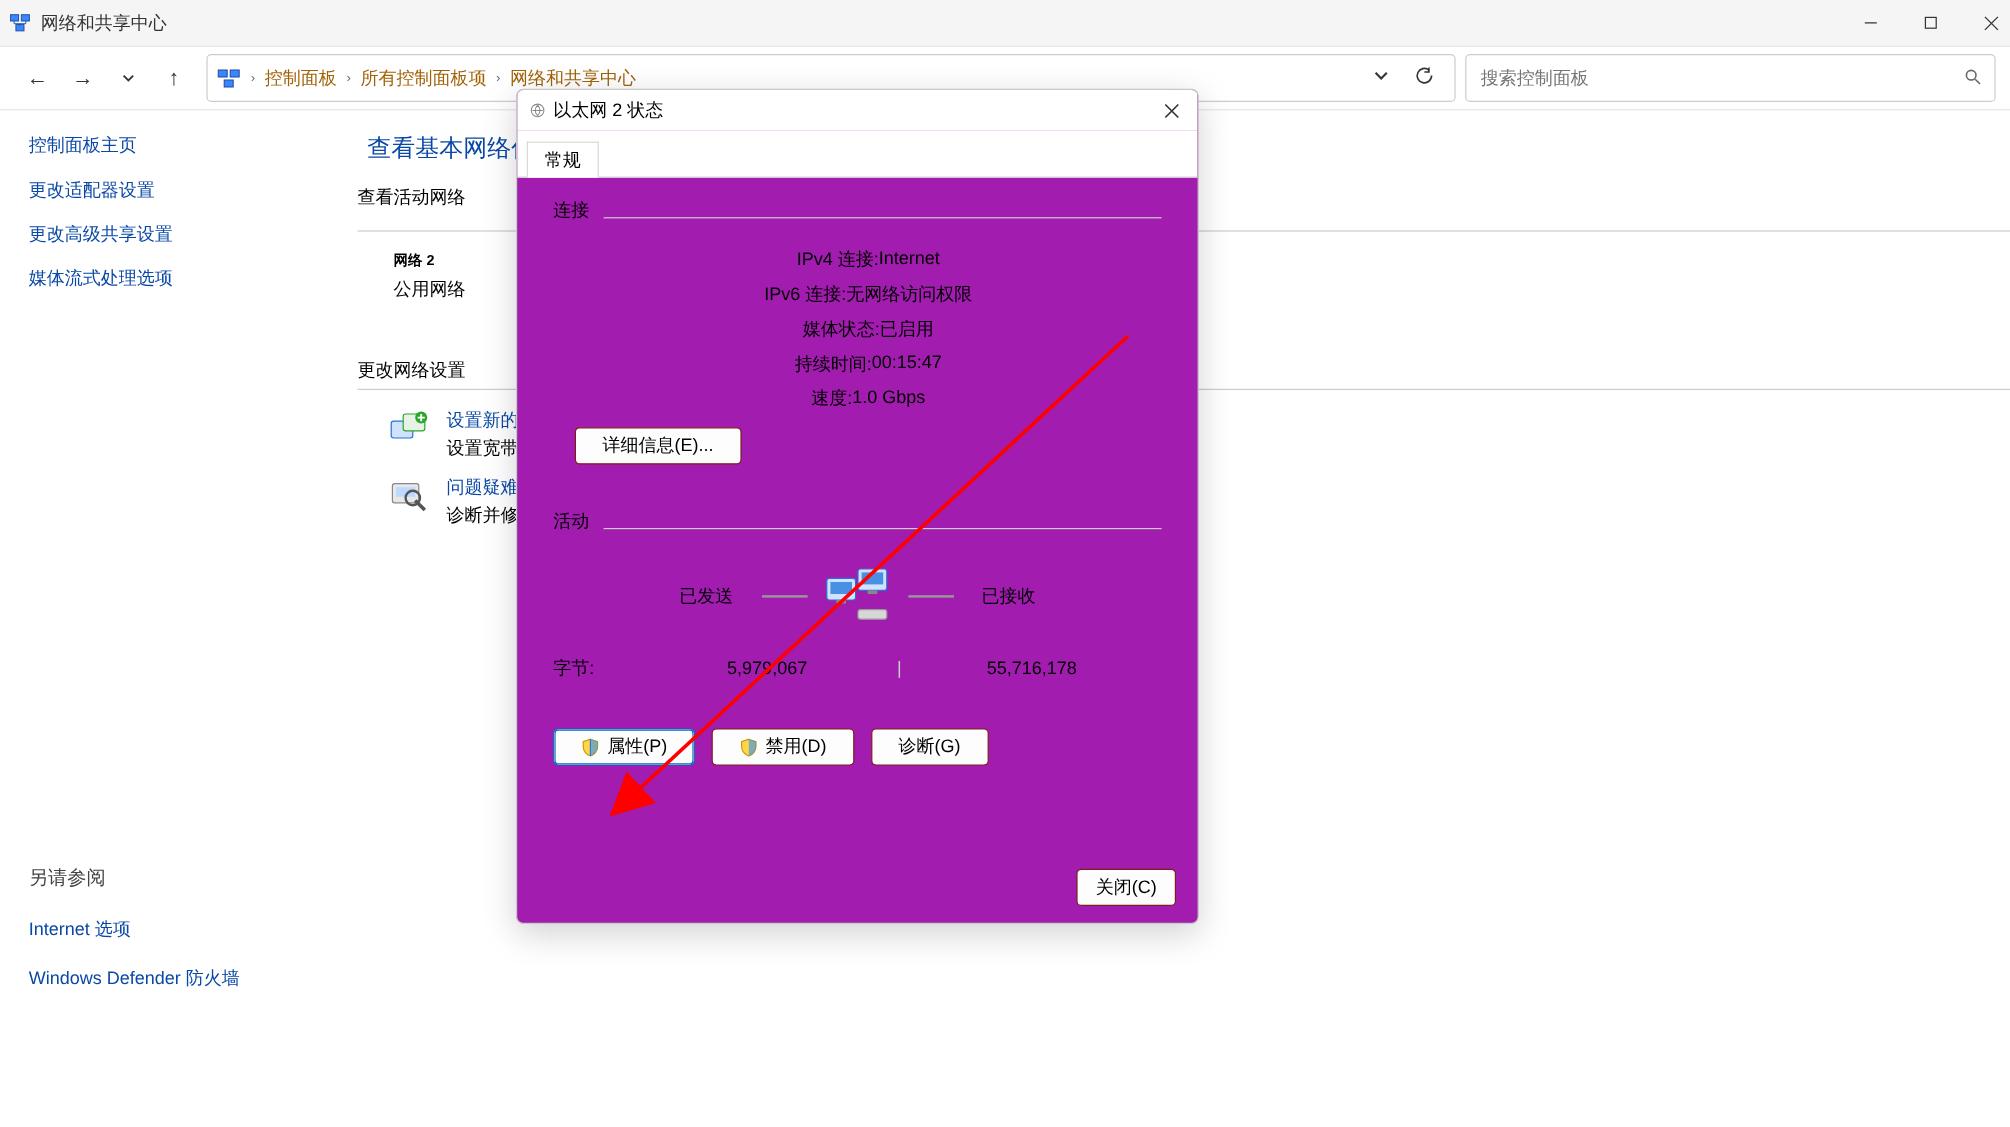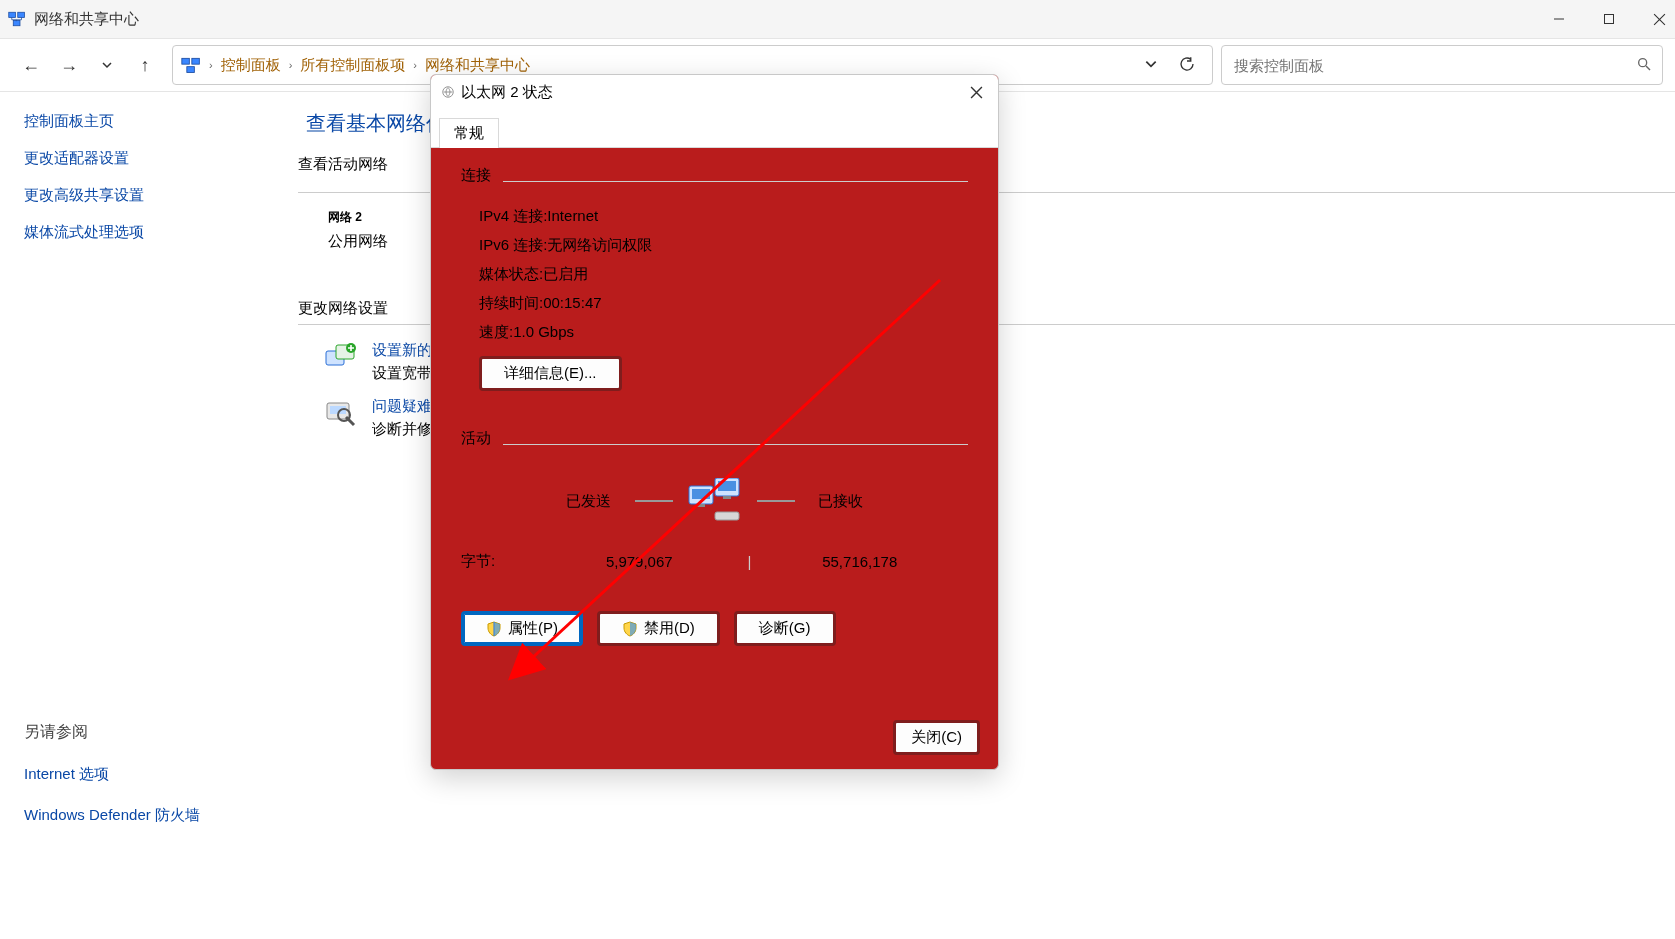--- a/index.html
+++ b/index.html
@@ -33,33 +33,33 @@
   .net-row{display:flex;align-items:flex-start;margin-left:30px}
   .net-name{font-weight:700;font-size:12px}
   .net-sub{font-size:15px;margin-top:6px}
   .change-title{margin-top:48px;font-size:15px}
   .item{display:flex;align-items:flex-start;margin:14px 0 0 26px;gap:14px}
   .item .item-icon{width:34px;height:34px}
   .item .link{color:#0a48a6;font-size:15px}
   .item .desc{color:#000;font-size:15px;margin-top:4px}
 
   
-  .dlg{position:absolute;left:430px;top:74px;width:567px;height:694px;background:#b91c1c;border:1px solid #c8c8c8;border-radius:6px;box-shadow:0 8px 28px rgba(0,0,0,.18);overflow:hidden}
+  .dlg{position:absolute;left:430px;top:74px;width:567px;height:694px;background:#a21caf;border:1px solid #c8c8c8;border-radius:6px;box-shadow:0 8px 28px rgba(0,0,0,.18);overflow:hidden}
   .dlg-title{display:flex;align-items:center;height:34px;padding:0 10px;background:#fff;font-size:15px}
   .dlg-title .dlg-close{margin-left:auto;width:24px;height:24px;display:flex;align-items:center;justify-content:center;color:#333}
   .tabstrip{background:#fff;border-bottom:1px solid #d9d9d9;padding:8px 0 0 8px}
   .tab{display:inline-block;padding:5px 14px;border:1px solid #d9d9d9;border-bottom:none;background:#fff;font-size:15px;position:relative;top:1px}
   .dlg-body{padding:18px 30px 14px 30px}
   .grp{}
   .grp-title{font-size:15px;margin-bottom:12px}
   .grp-border{border-top:1px solid #ccc}
-  .kv{display:flex;justify-content:flex-start;margin:10px 0;font-size:15px}
+  .kv{display:flex;justify-content:center;margin:10px 0;font-size:15px}
   .kv .k{padding-left:18px}
   .kv .v{text-align:right}
-  .btn{display:inline-flex;align-items:center;justify-content:center;border:3px solid #7f1d1d;background:#fdfdfd;border-radius:4px;padding:5px 22px;font-size:15px;cursor:default}
+  .btn{display:inline-flex;align-items:center;justify-content:center;border:1px solid #7f1d1d;background:#fdfdfd;border-radius:4px;padding:5px 22px;font-size:15px;cursor:default}
   .btn.focused{border-color:#0067c0;box-shadow:inset 0 0 0 1px #0067c0}
   .btn .shield{width:16px;height:16px;margin-right:6px}
   .activity{margin-top:38px}
   .act-row{display:flex;align-items:center;justify-content:space-between;margin-top:8px}
   .act-mid{display:flex;align-items:center;gap:14px}
   .dash{width:38px;border-top:2px solid #999}
   .btn-row{display:flex;gap:14px;margin-top:40px}
   .dlg-footer{position:absolute;bottom:14px;right:18px}
 
   

